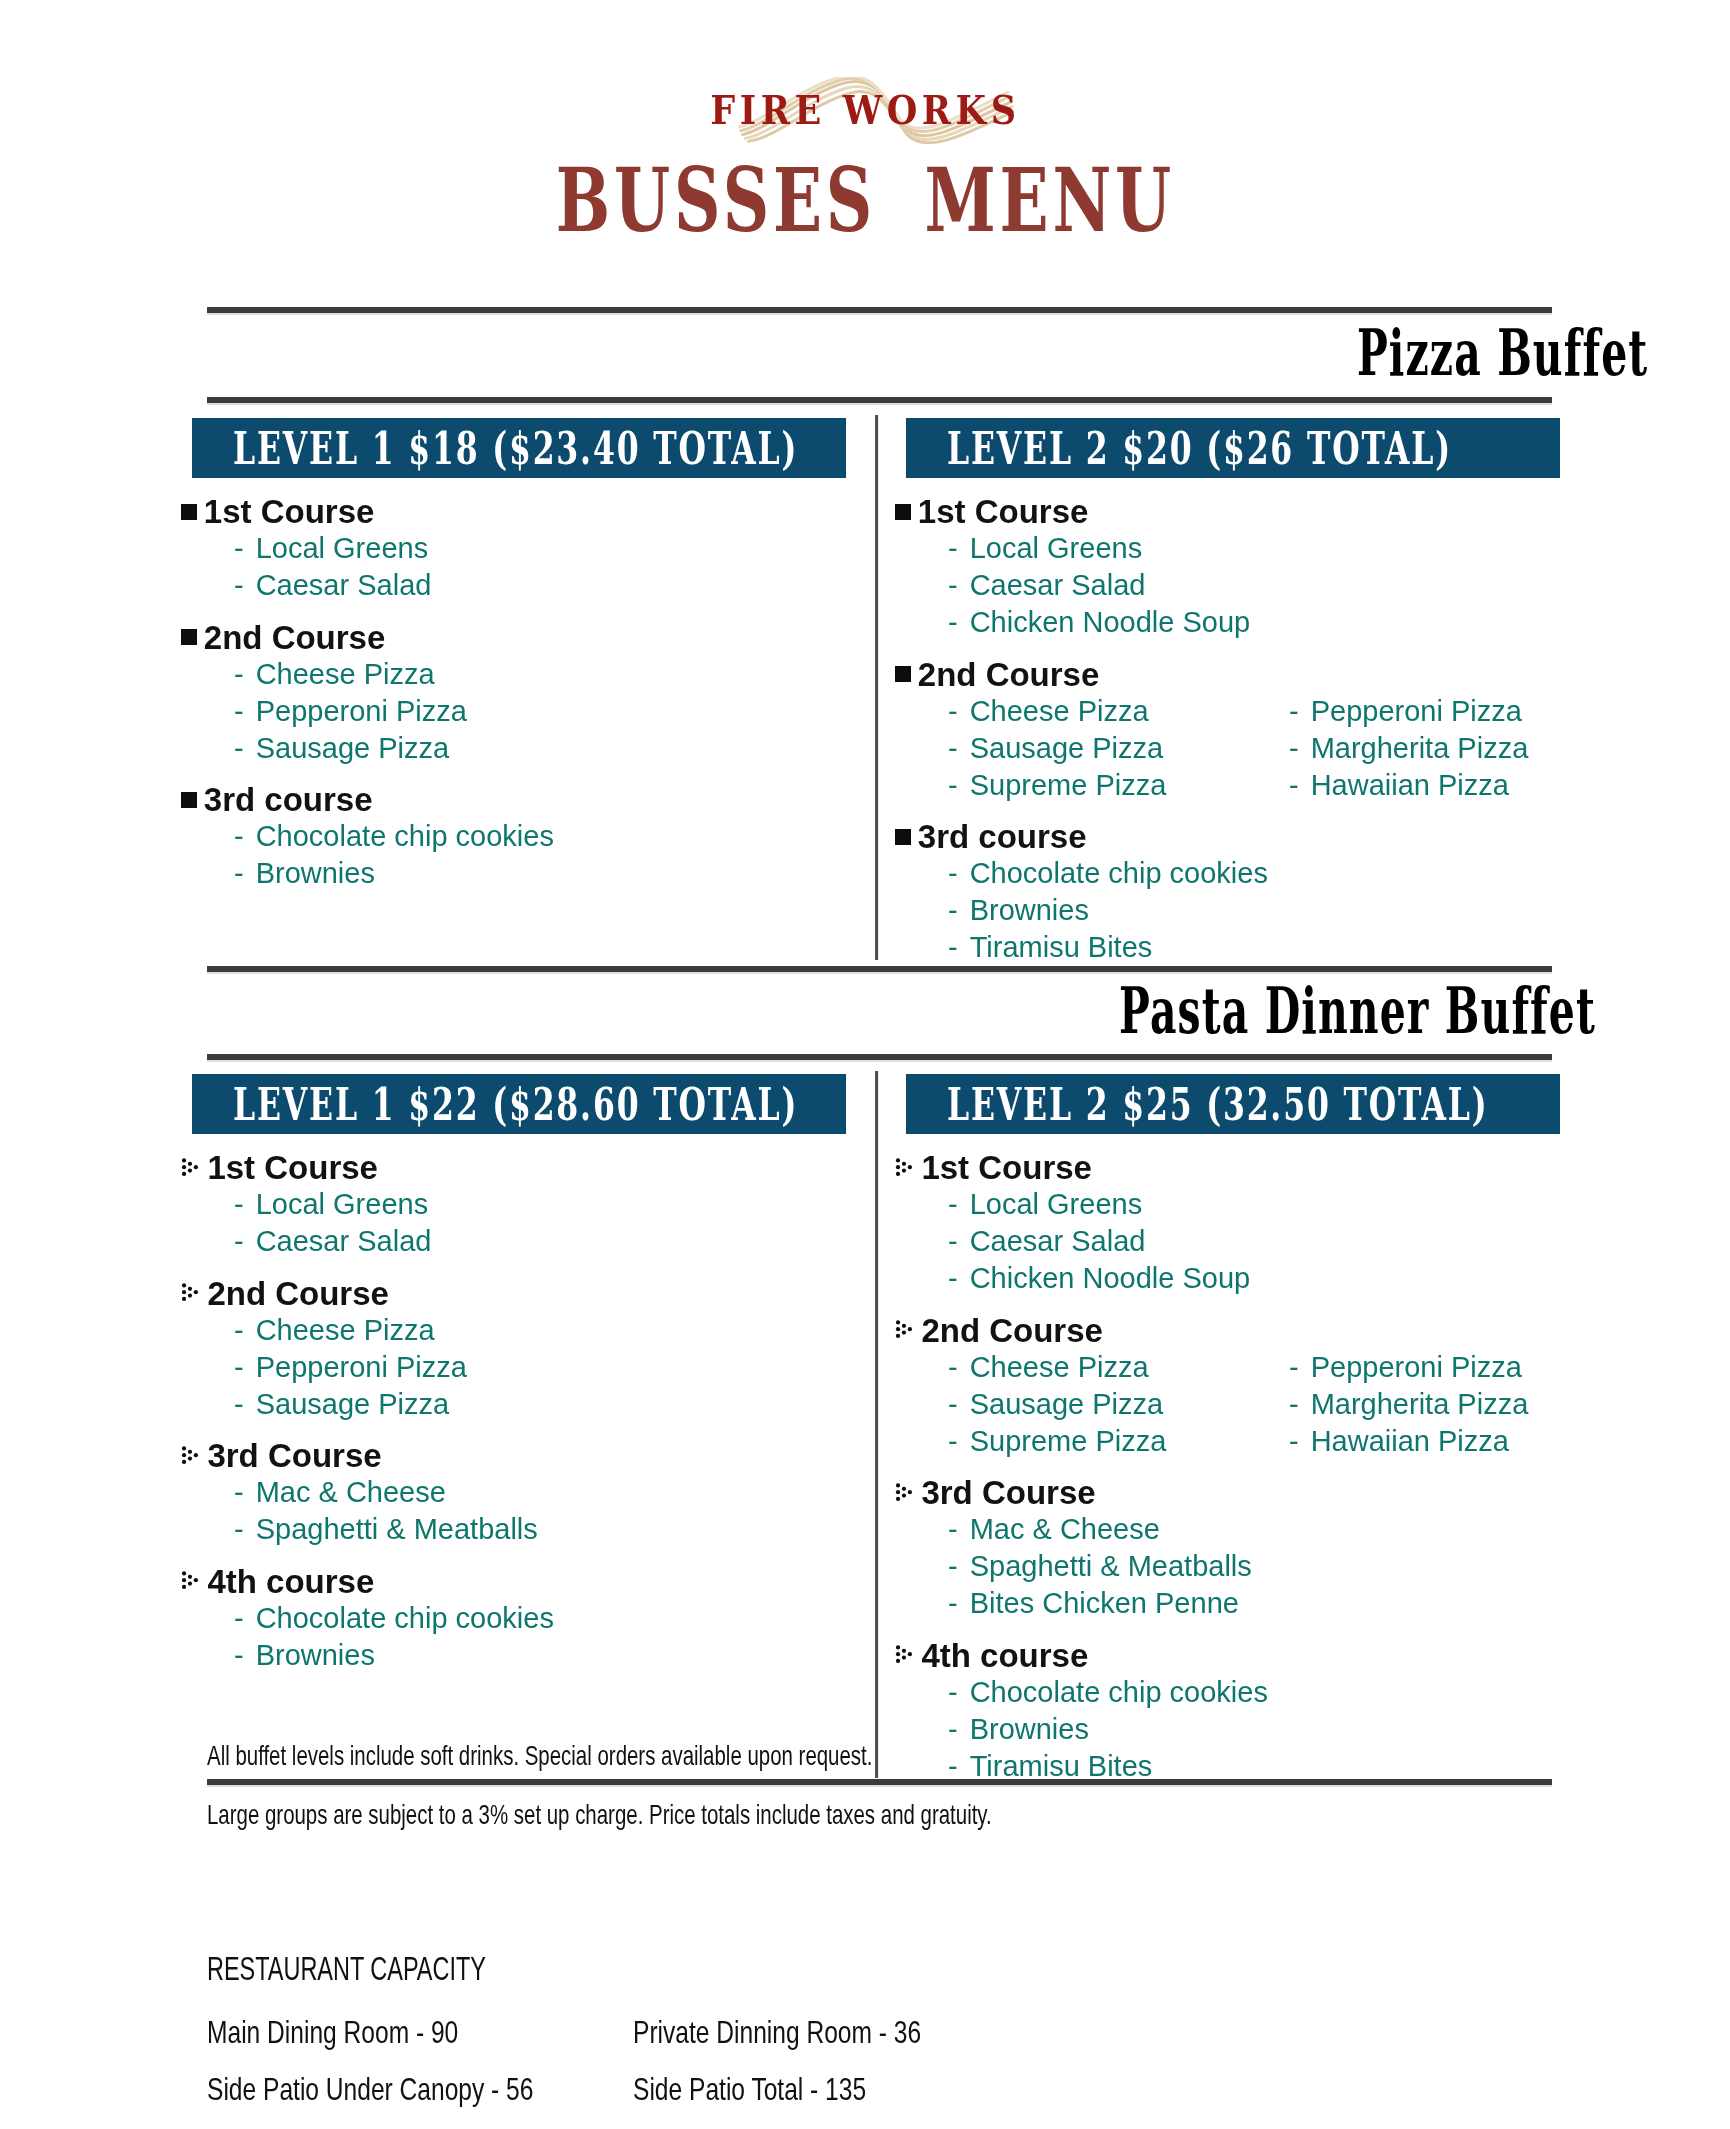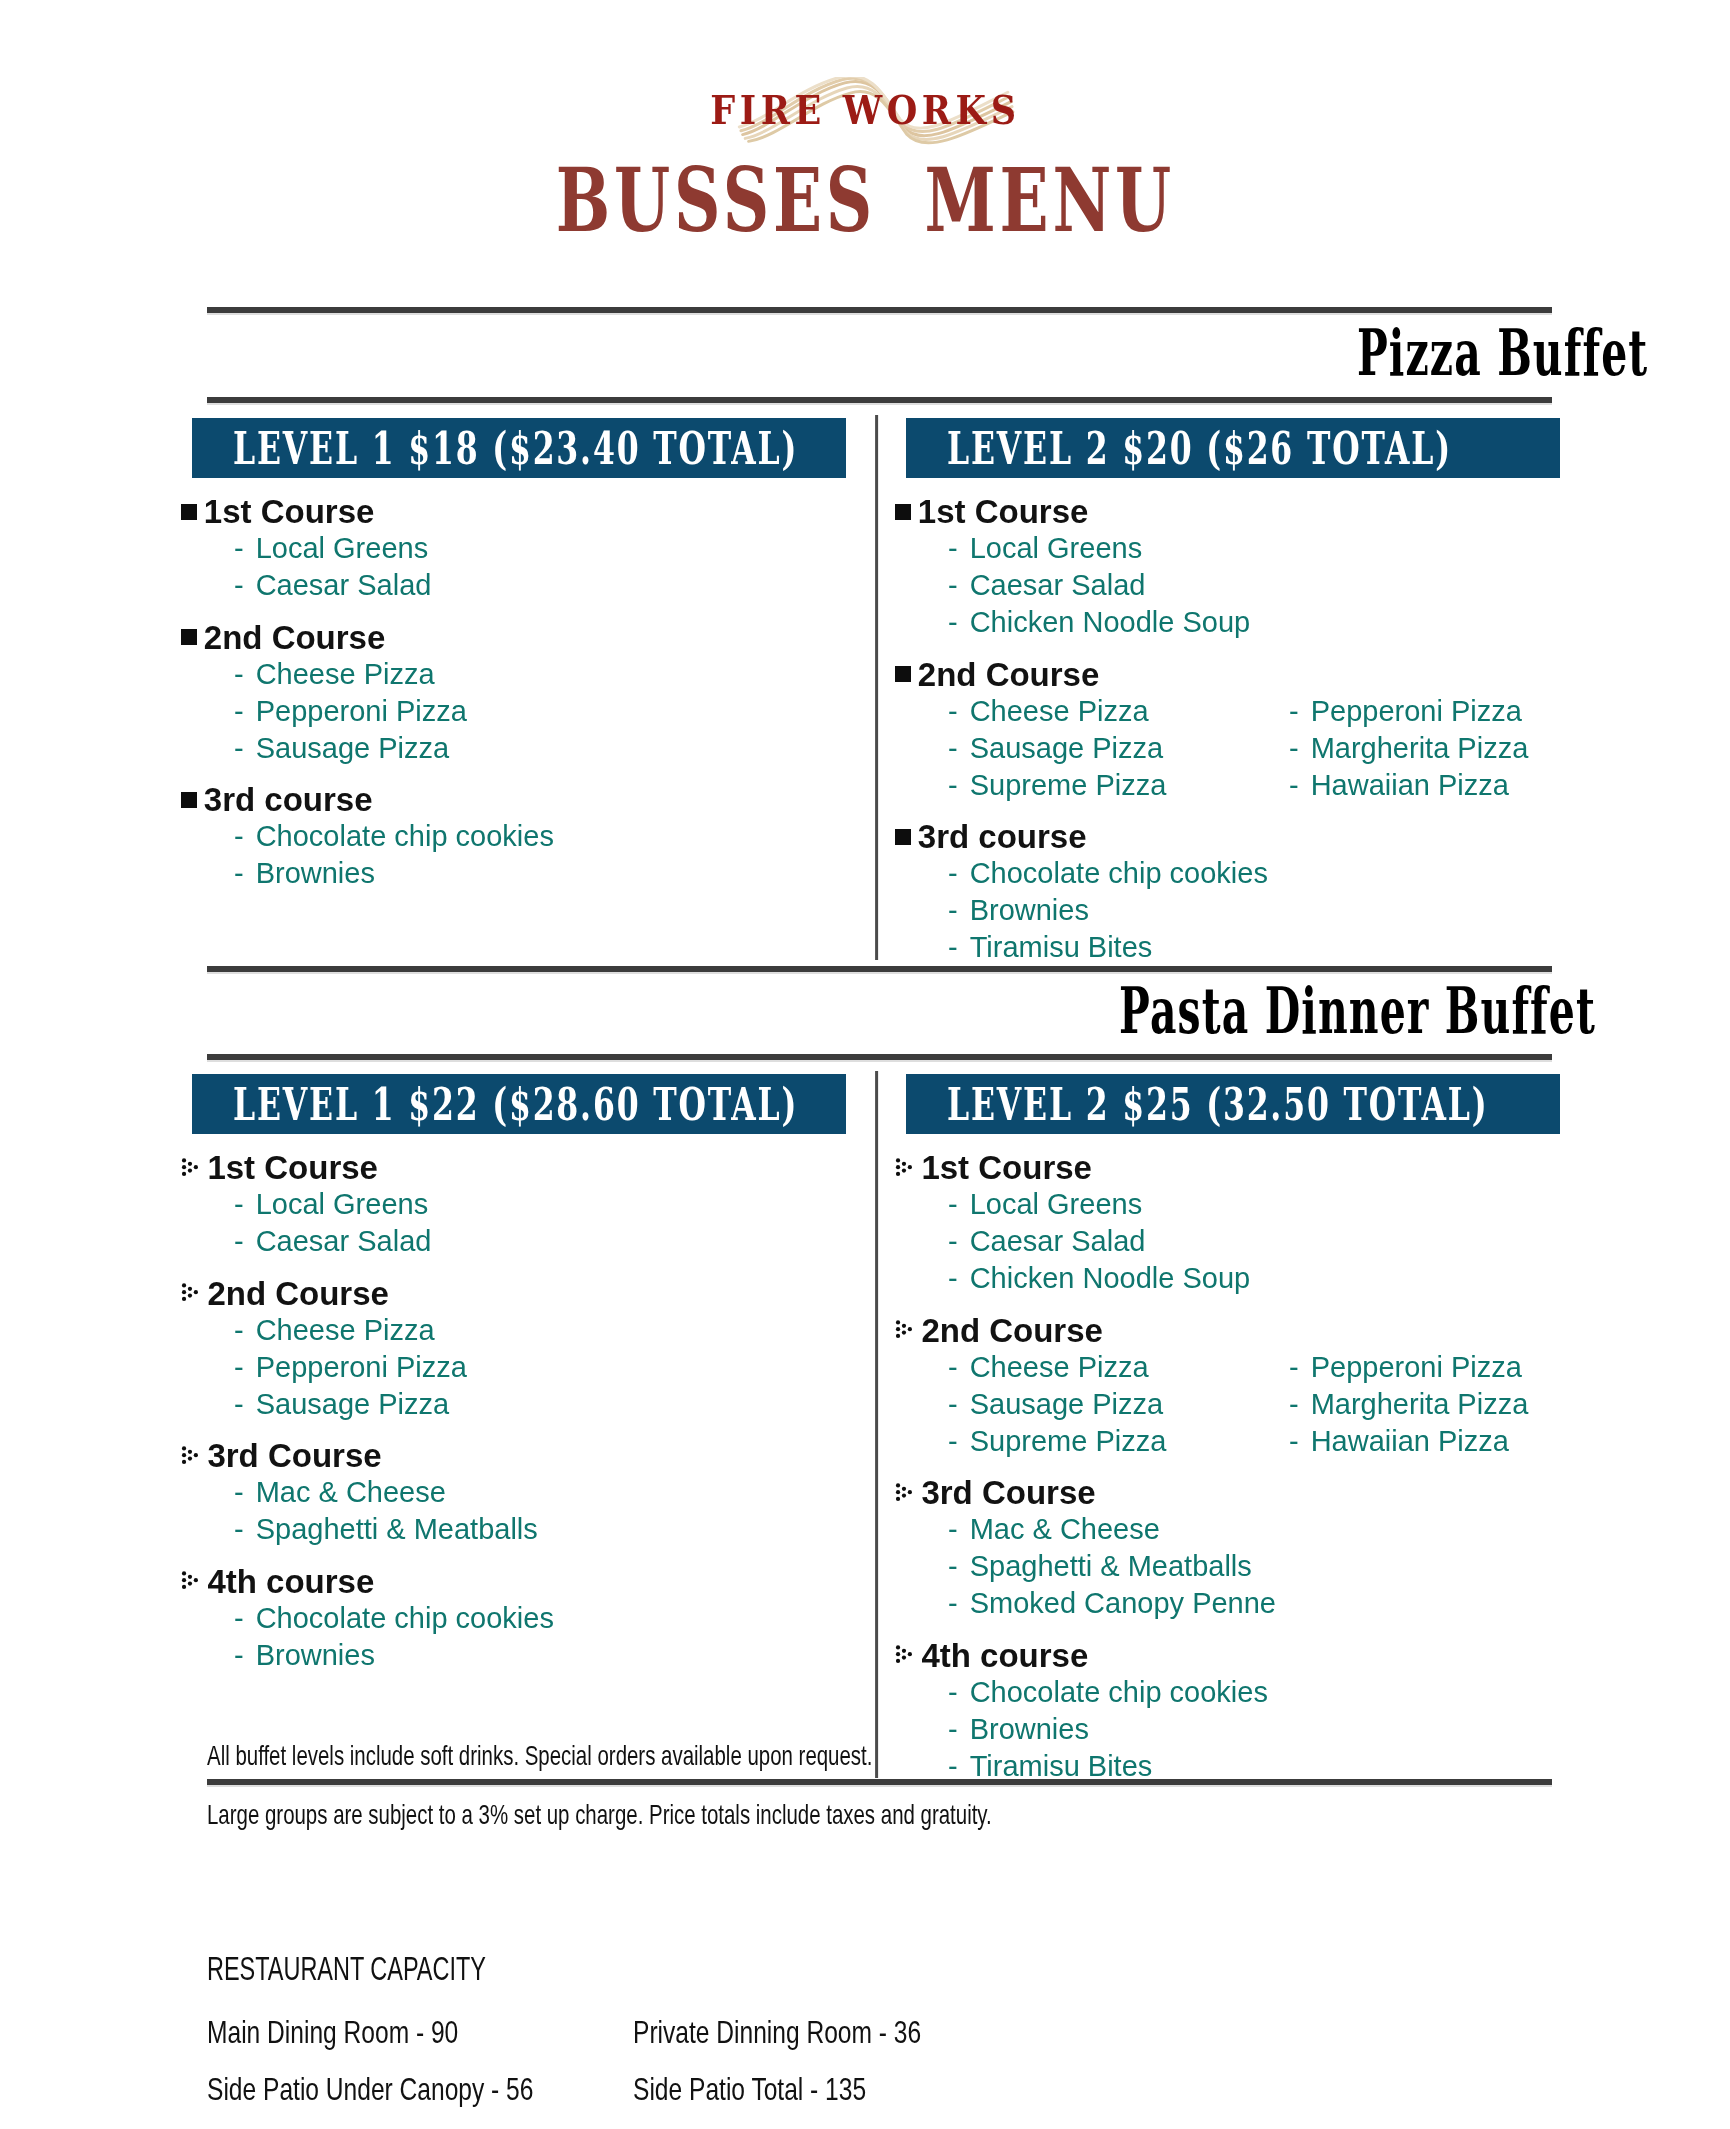--- a/index.html
+++ b/index.html
@@ -337,21 +337,21 @@
                   <circle cx="7" cy="40" r="5"></circle>
                   <circle cx="21" cy="16" r="5"></circle>
                   <circle cx="21" cy="32" r="5"></circle>
                   <circle cx="35" cy="24" r="5"></circle>
                 </g>
               </svg>
             <span>3rd Course</span>
           </div>
           <div class="item"><span class="dash">-</span><span>Mac &amp; Cheese</span></div>
           <div class="item"><span class="dash">-</span><span>Spaghetti &amp; Meatballs</span></div>
-          <div class="item"><span class="dash">-</span><span>Smoked Canopy Penne</span></div>
+          <div class="item"><span class="dash">-</span><span>Bites Chicken Penne</span></div>
         </div>
         <div class="course">
           <div class="course-h">
             <svg class="dots" viewBox="0 0 46 52" xmlns="http://www.w3.org/2000/svg">
                 <g fill="#0d0d0d">
                   <circle cx="7" cy="8" r="5"></circle>
                   <circle cx="7" cy="24" r="5"></circle>
                   <circle cx="7" cy="40" r="5"></circle>
                   <circle cx="21" cy="16" r="5"></circle>
                   <circle cx="21" cy="32" r="5"></circle>

